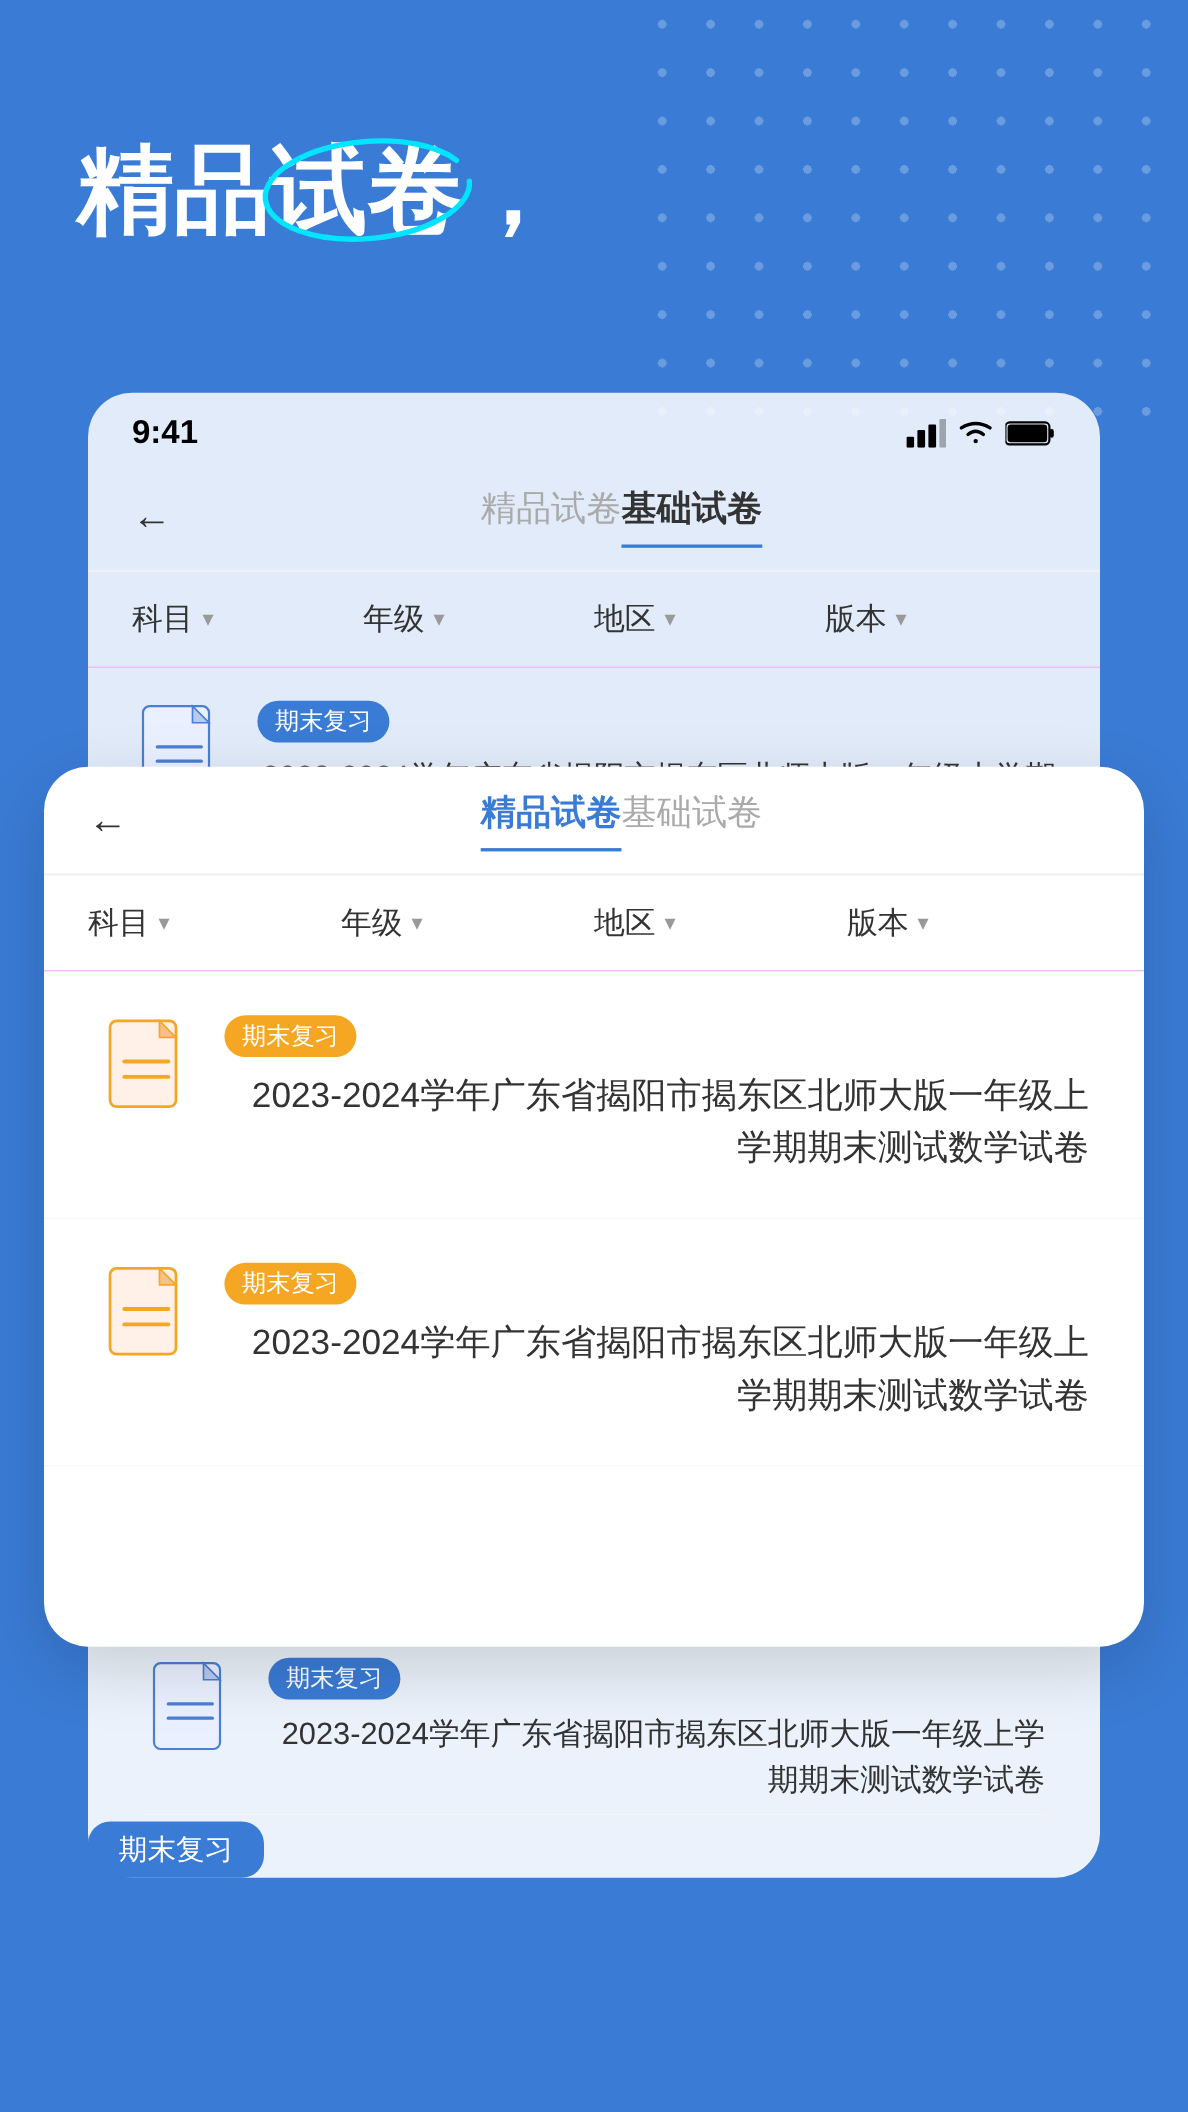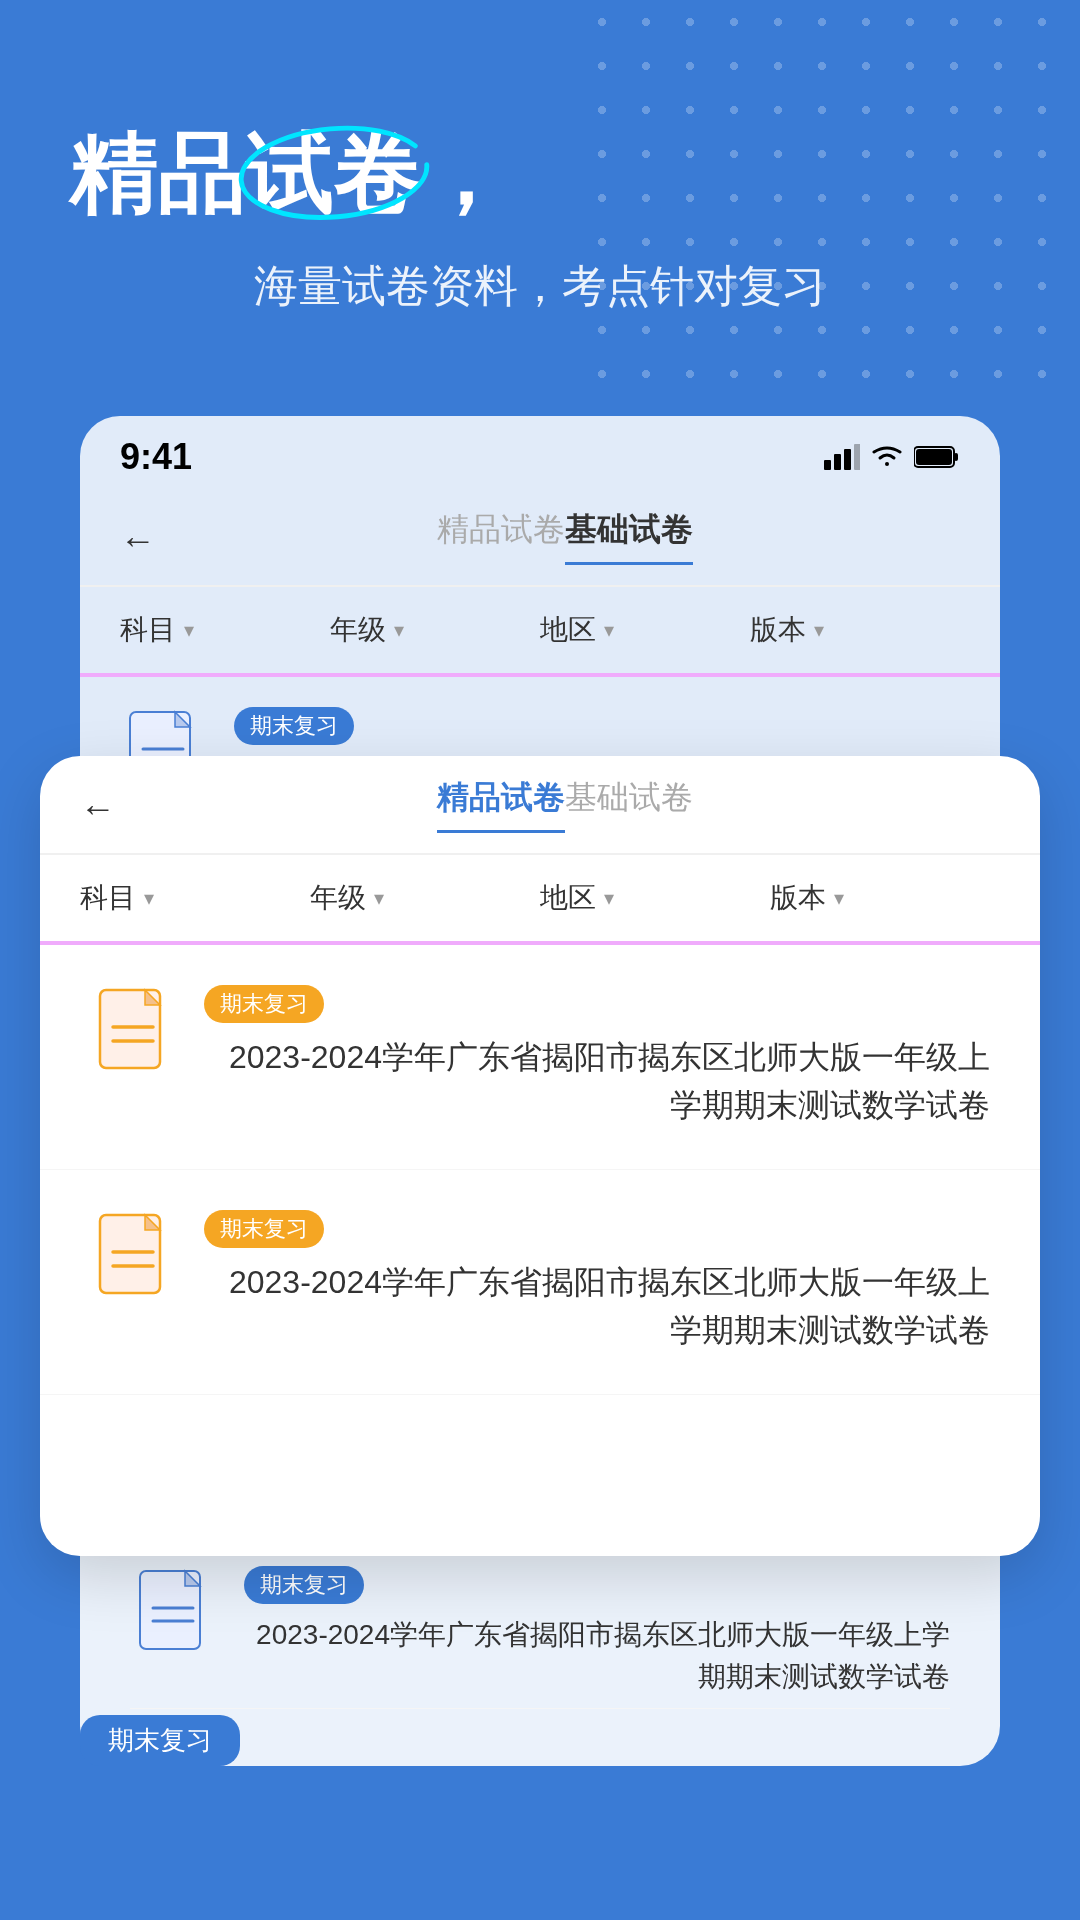--- a/index.html
+++ b/index.html
@@ -110,21 +110,21 @@
       height: 250px;
       overflow: hidden;
     }
 
     
     .status-bar {
       display: flex;
       justify-content: space-between;
       align-items: center;
       padding: 20px 40px 10px;
-      font-size: 36px;
+      font-size: 30px;
       font-weight: 600;
       color: #000;
     }
 
     .status-icons {
       display: flex;
       align-items: center;
       gap: 10px;
     }
 
@@ -161,21 +161,21 @@
       color: #333;
       font-weight: 600;
       border-bottom: 3px solid #3a7bd5;
     }
 
     
     .filter-bar {
       display: flex;
       padding: 24px 40px;
       gap: 0;
-      border-bottom: 4px solid #f0abfc;
+      border-bottom: 1px solid #f0abfc;
     }
 
     .filter-item {
       flex: 1;
       display: flex;
       align-items: center;
       font-size: 28px;
       color: #333;
       cursor: pointer;
       gap: 8px;
@@ -261,21 +261,20 @@
   <div class="hero-title">
     <span>精品</span>
     <span class="highlight-circle">
       <span>试卷</span>
       <svg viewBox="0 0 200 100" xmlns="http://www.w3.org/2000/svg">
         <ellipse cx="100" cy="50" rx="95" ry="45" fill="none" stroke="#00e5ff" stroke-width="5" stroke-linecap="round" stroke-dasharray="430" stroke-dashoffset="0" transform="rotate(-5 100 50)"></ellipse>
       </svg>
     </span>
     <span>，</span>
   </div>
-  <div class="hero-subtitle">海量试卷资料，考点针对复习</div>
 </div>
 
 <div class="cards-area">
 
   <div class="card-bg">
 
     <div class="status-bar">
       <span>9:41</span>
       <div class="status-icons">
 

